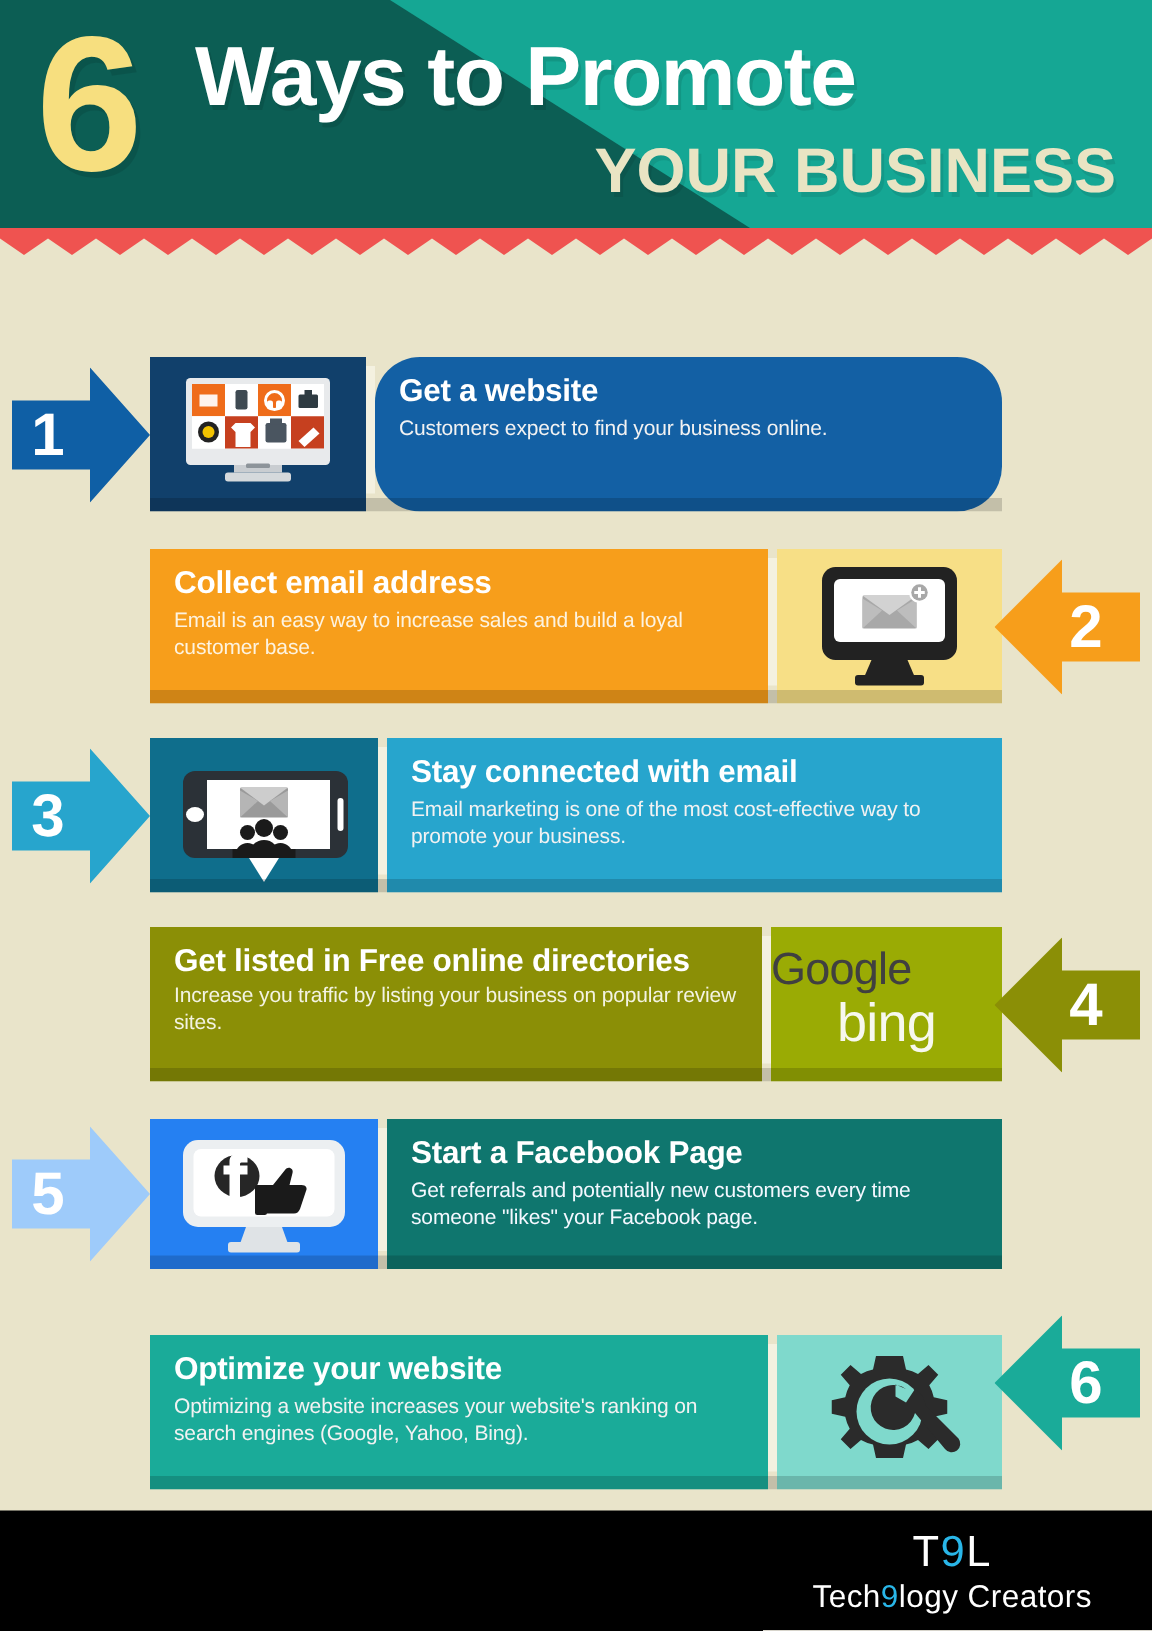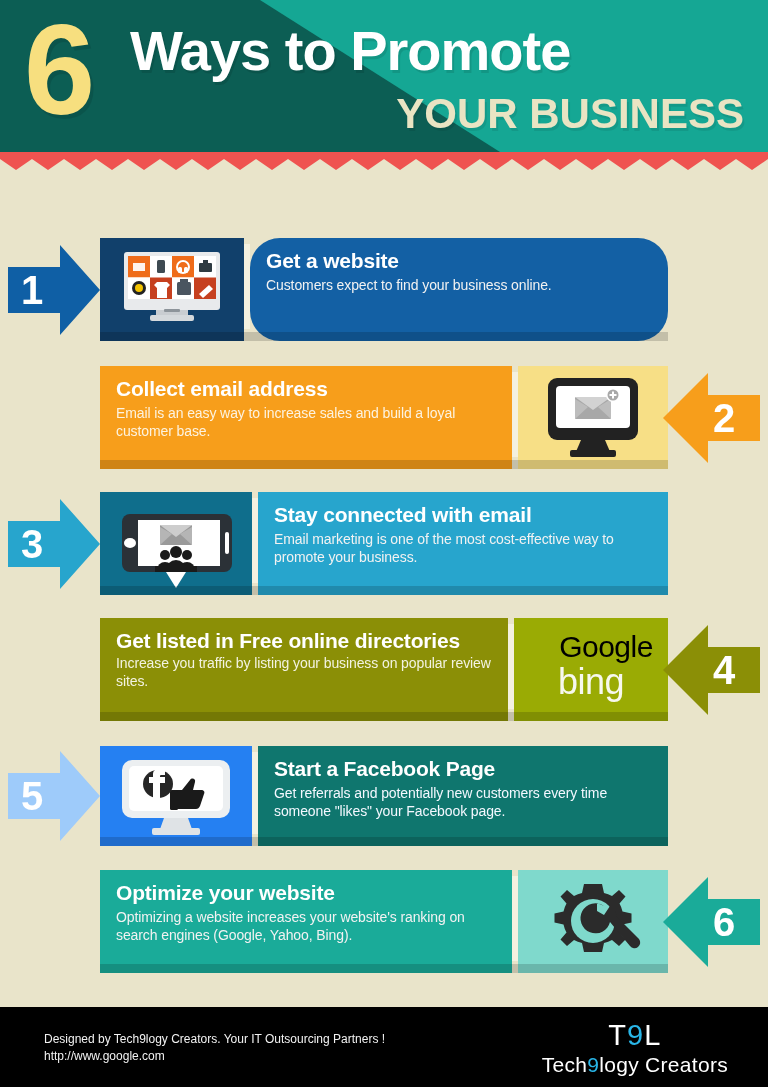--- a/index.html
+++ b/index.html
@@ -344,21 +344,21 @@
   </div>
 
   <div class="row r4" style="top:618px;height:103px;">
     <div class="card" style="left:100px;width:568px;">
       <div class="content tight" style="left:0;width:408px;">
         <h2>Get listed in Free online directories</h2>
         <p>Increase you traffic by listing your business on popular review sites.</p>
       </div>
       <div class="divider" style="left:408px;"></div>
       <div class="icon-box" style="left:414px;width:154px;">
-        <div style="position:absolute;left:0;top:14px;width:184px;text-align:center;color:#000000;font-size:30px;line-height:1.02;letter-spacing:-0.5px;">Google</div>
+        <div style="position:absolute;left:0;top:14px;width:184px;text-align:left;color:#404040;font-size:30px;line-height:1.02;letter-spacing:-0.5px;">Google</div>
         <div style="position:absolute;left:0;top:46px;width:154px;text-align:center;color:#f7f8ee;font-size:36px;line-height:1;letter-spacing:-0.5px;">bing</div>
       </div>
       <div class="card-shadow"></div>
     </div>
     <div class="arrow" style="left:663px;">
       <svg width="97" height="90" viewBox="0 0 97 90">
           <path d="M97 22 L45 22 L45 0 L0 45 L45 90 L45 68 L97 68 Z" fill="#8b8f06"></path>
         </svg>
     </div>
     <div class="arrow-num" style="left:702px;">4</div>
@@ -388,21 +388,21 @@
       <div class="divider" style="left:152px;"></div>
       <div class="content" style="left:158px;width:410px;">
         <h2>Start a Facebook Page</h2>
         <p>Get referrals and potentially new customers every time someone "likes" your Facebook page.</p>
       </div>
       <div class="card-shadow"></div>
     </div>
   </div>
 
   <div class="row r6" style="top:870px;height:103px;">
-    <div class="card" style="left:100px;width:568px;">
+    <div class="card" style="left:100px;width:568px;margin-top:20px;">
       <div class="content" style="left:0;width:412px;">
         <h2>Optimize your website</h2>
         <p>Optimizing a website increases your website's ranking on search engines (Google, Yahoo, Bing).</p>
       </div>
       <div class="divider" style="left:412px;"></div>
       <div class="icon-box" style="left:418px;width:150px;">
         <svg width="150" height="103" viewBox="0 0 150 103">
           <path d="M75 14
                    l9 0 2 9 a28 28 0 0 1 8 3 l7 -6 6.5 6.5 -6 7 a28 28 0 0 1 3 8 l9 2 0 9 -9 2 a28 28 0 0 1 -3 8 l6 7 -6.5 6.5 -7 -6 a28 28 0 0 1 -8 3 l-2 9 -9 0 -9 0 -2 -9 a28 28 0 0 1 -8 -3 l-7 6 -6.5 -6.5 6 -7 a28 28 0 0 1 -3 -8 l-9 -2 0 -9 9 -2 a28 28 0 0 1 3 -8 l-6 -7 6.5 -6.5 7 6 a28 28 0 0 1 8 -3 l2 -9 z" fill="#2b2b2b"></path>
           <circle cx="75" cy="51" r="22" fill="#7fd9cc"></circle>
@@ -414,23 +414,19 @@
     </div>
     <div class="arrow" style="left:663px;">
       <svg width="97" height="90" viewBox="0 0 97 90">
           <path d="M97 22 L45 22 L45 0 L0 45 L45 90 L45 68 L97 68 Z" fill="#1aab99"></path>
         </svg>
     </div>
     <div class="arrow-num" style="left:702px;">6</div>
   </div>
 
   <div id="footer">
-    <div id="footer-text">
-      <div>Designed by Tech9logy Creators. Your IT Outsourcing Partners !</div>
-      <div>http://www.google.com</div>
-    </div>
     <div id="footer-logo">
       <div id="logo-t9l"><span>T</span><span class="cyan9">9</span><span>L</span></div>
       <div id="logo-name"><span>Tech</span><span class="cyan9">9</span><span>logy Creators</span></div>
     </div>
   </div>
 
 </div>
 
 </body></html>

